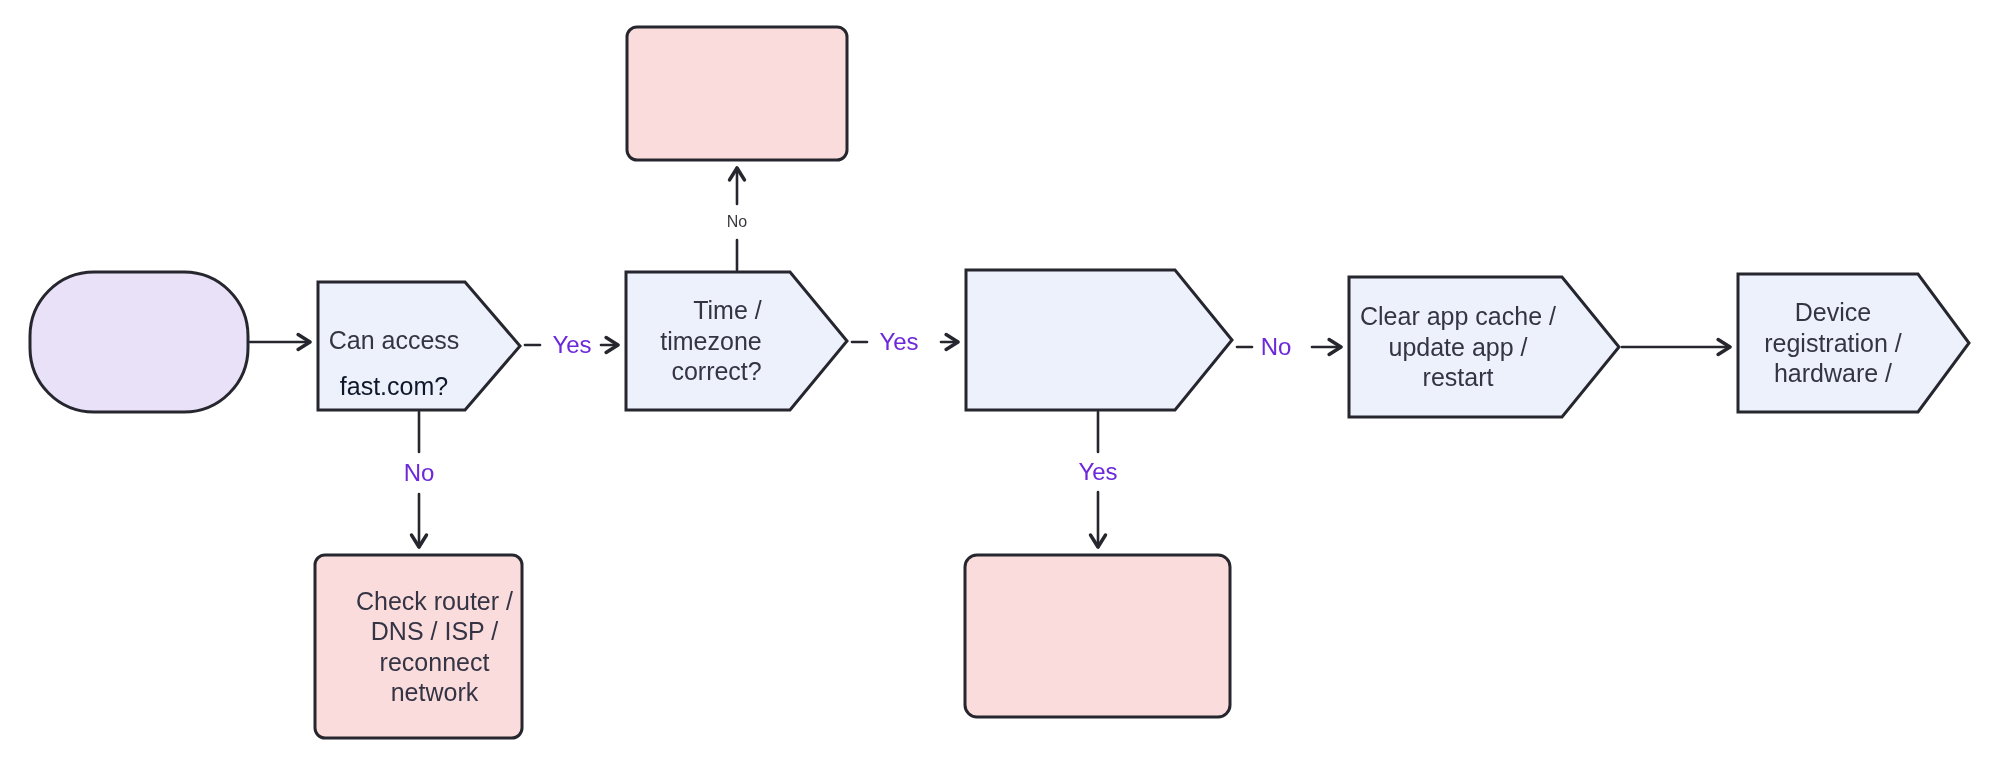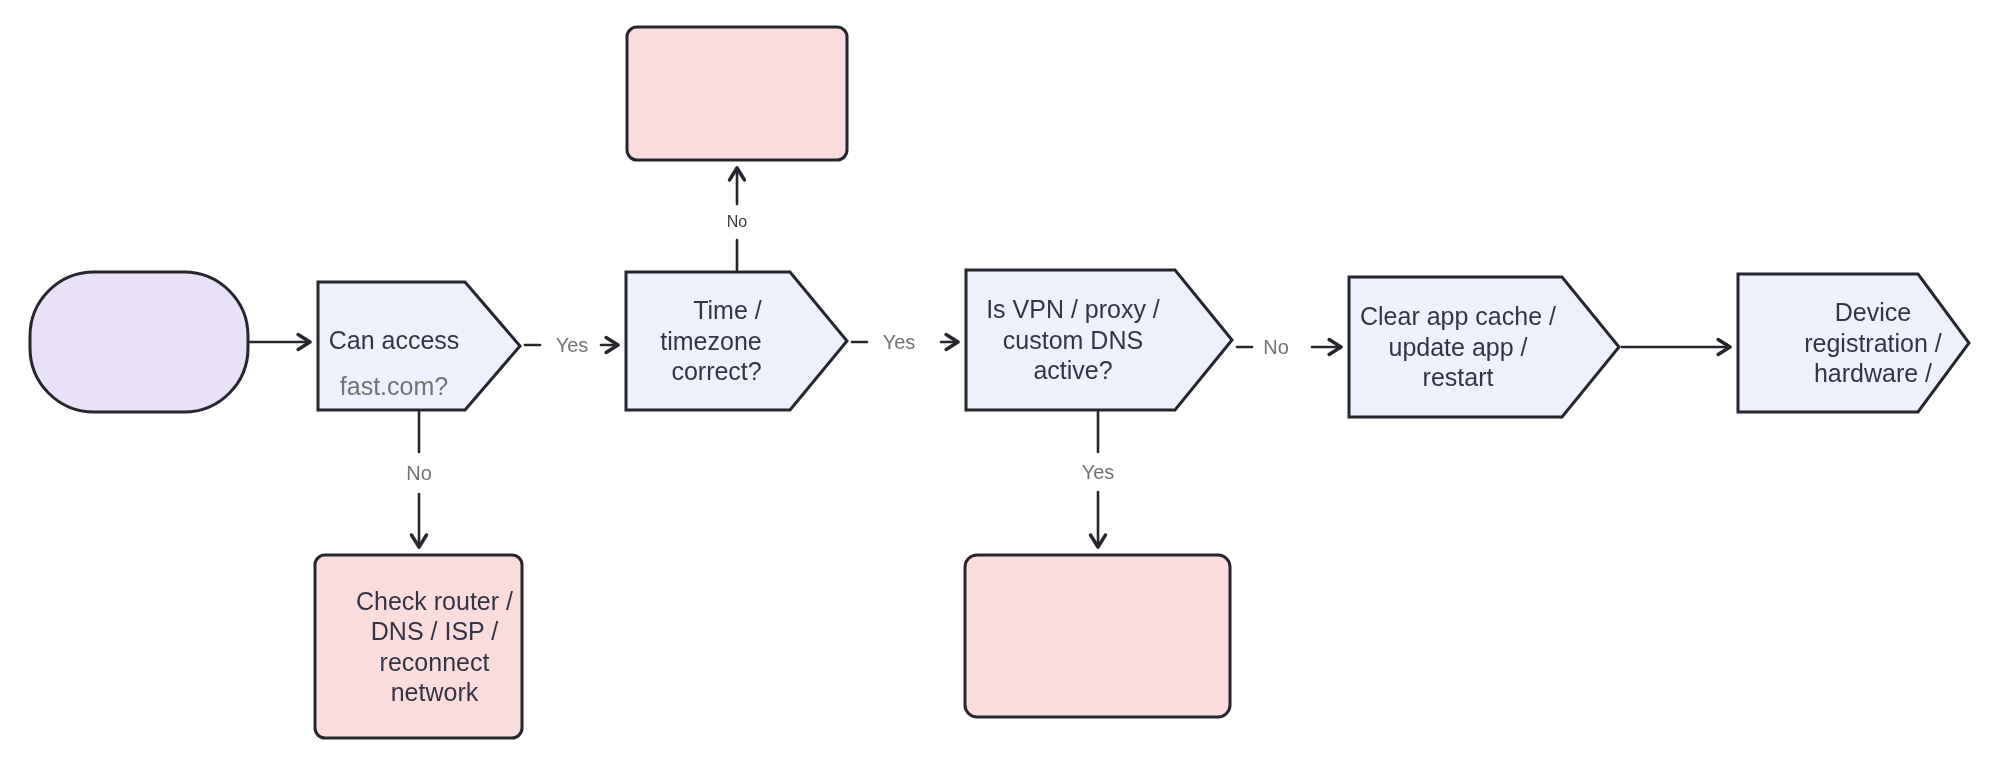--- a/index.html
+++ b/index.html
@@ -28,27 +28,27 @@
     text-align: center;
     flex-direction: column;
     color: #3434426;
     color: #343444;
     font-size: 25px;
     line-height: 1.22;
     white-space: pre-line;
     pointer-events: none;
   }
   .node-text .link-text {
-    color: #737373;
+    color: #0f172a;
   }
   .edge-label {
     position: absolute;
     transform: translate(-50%, -50%);
-    color: #737373;
-    font-size: 20px;
+    color: #6d28d9;
+    font-size: 24px;
     line-height: 1;
     white-space: nowrap;
     pointer-events: none;
   }
   .edge-label.small {
     font-size: 16px;
     color: #3a3a42;
   }
 </style>
 </head>
@@ -104,29 +104,26 @@
 
   <div class="node-text" style="left:318px; top:282px; width:152px; height:162px;gap:16px;">
     <span>Can access</span>
     <span class="link-text">fast.com?</span>
   </div>
 
   <div class="node-text" style="left:626px; top:272px; width:170px; height:138px;text-align:right;">Time /
 timezone
 correct?</div>
 
-  <div class="node-text" style="left:966px; top:270px; width:214px; height:140px;">Is VPN / proxy /
-custom DNS
-active?</div>
 
   <div class="node-text" style="left:1349px; top:277px; width:218px; height:140px;">Clear app cache /
 update app /
 restart</div>
 
-  <div class="node-text" style="left:1738px; top:274px; width:190px; height:138px;padding-left:40px;">Device
+  <div class="node-text" style="left:1738px; top:274px; width:190px; height:138px;">Device
 registration /
 hardware /</div>
 
 
   <div class="node-text" style="left:315px; top:555px; width:207px; height:183px;margin-left:16px;">Check router /
 DNS / ISP /
 reconnect
 network</div>
 
 

